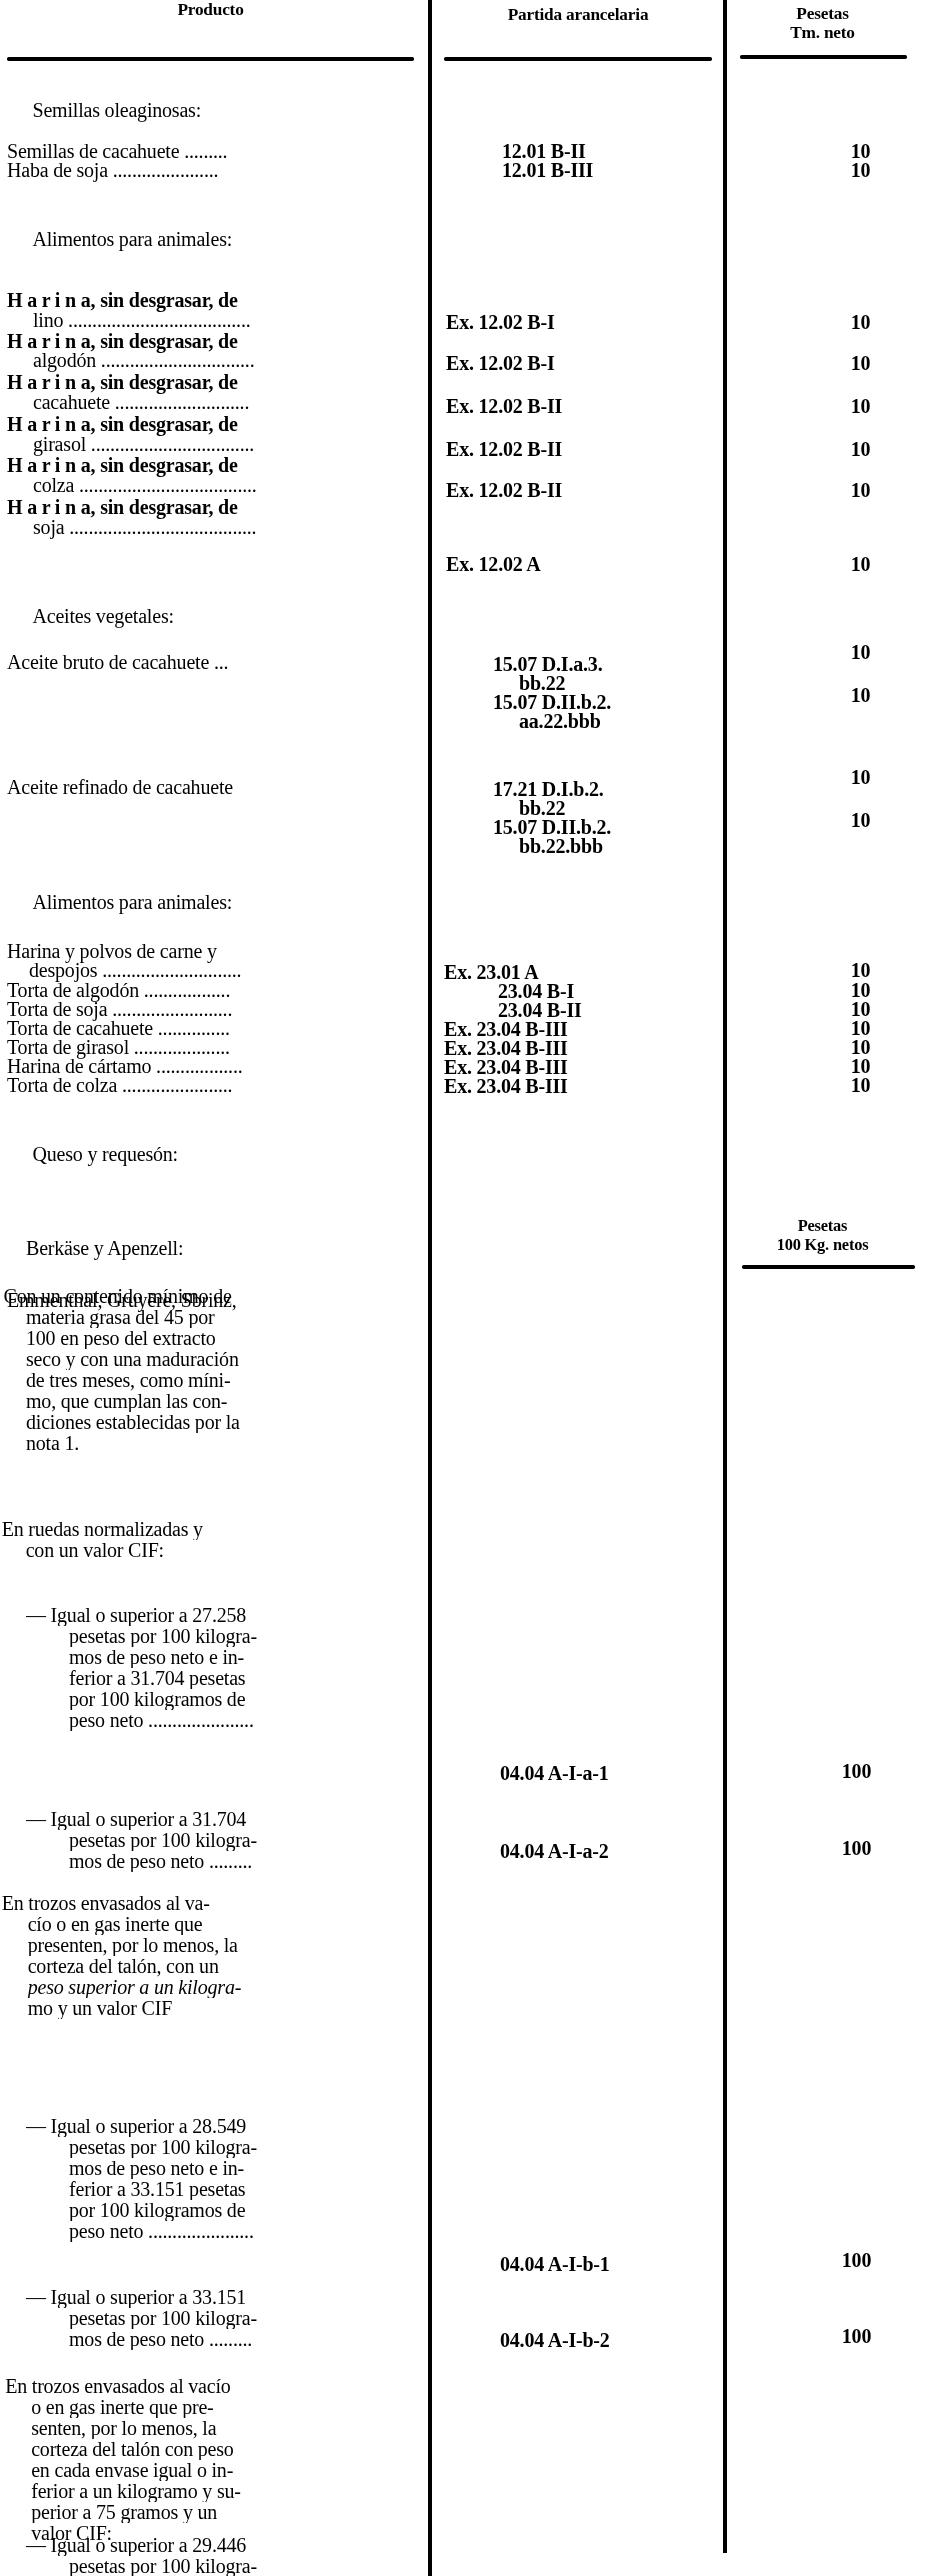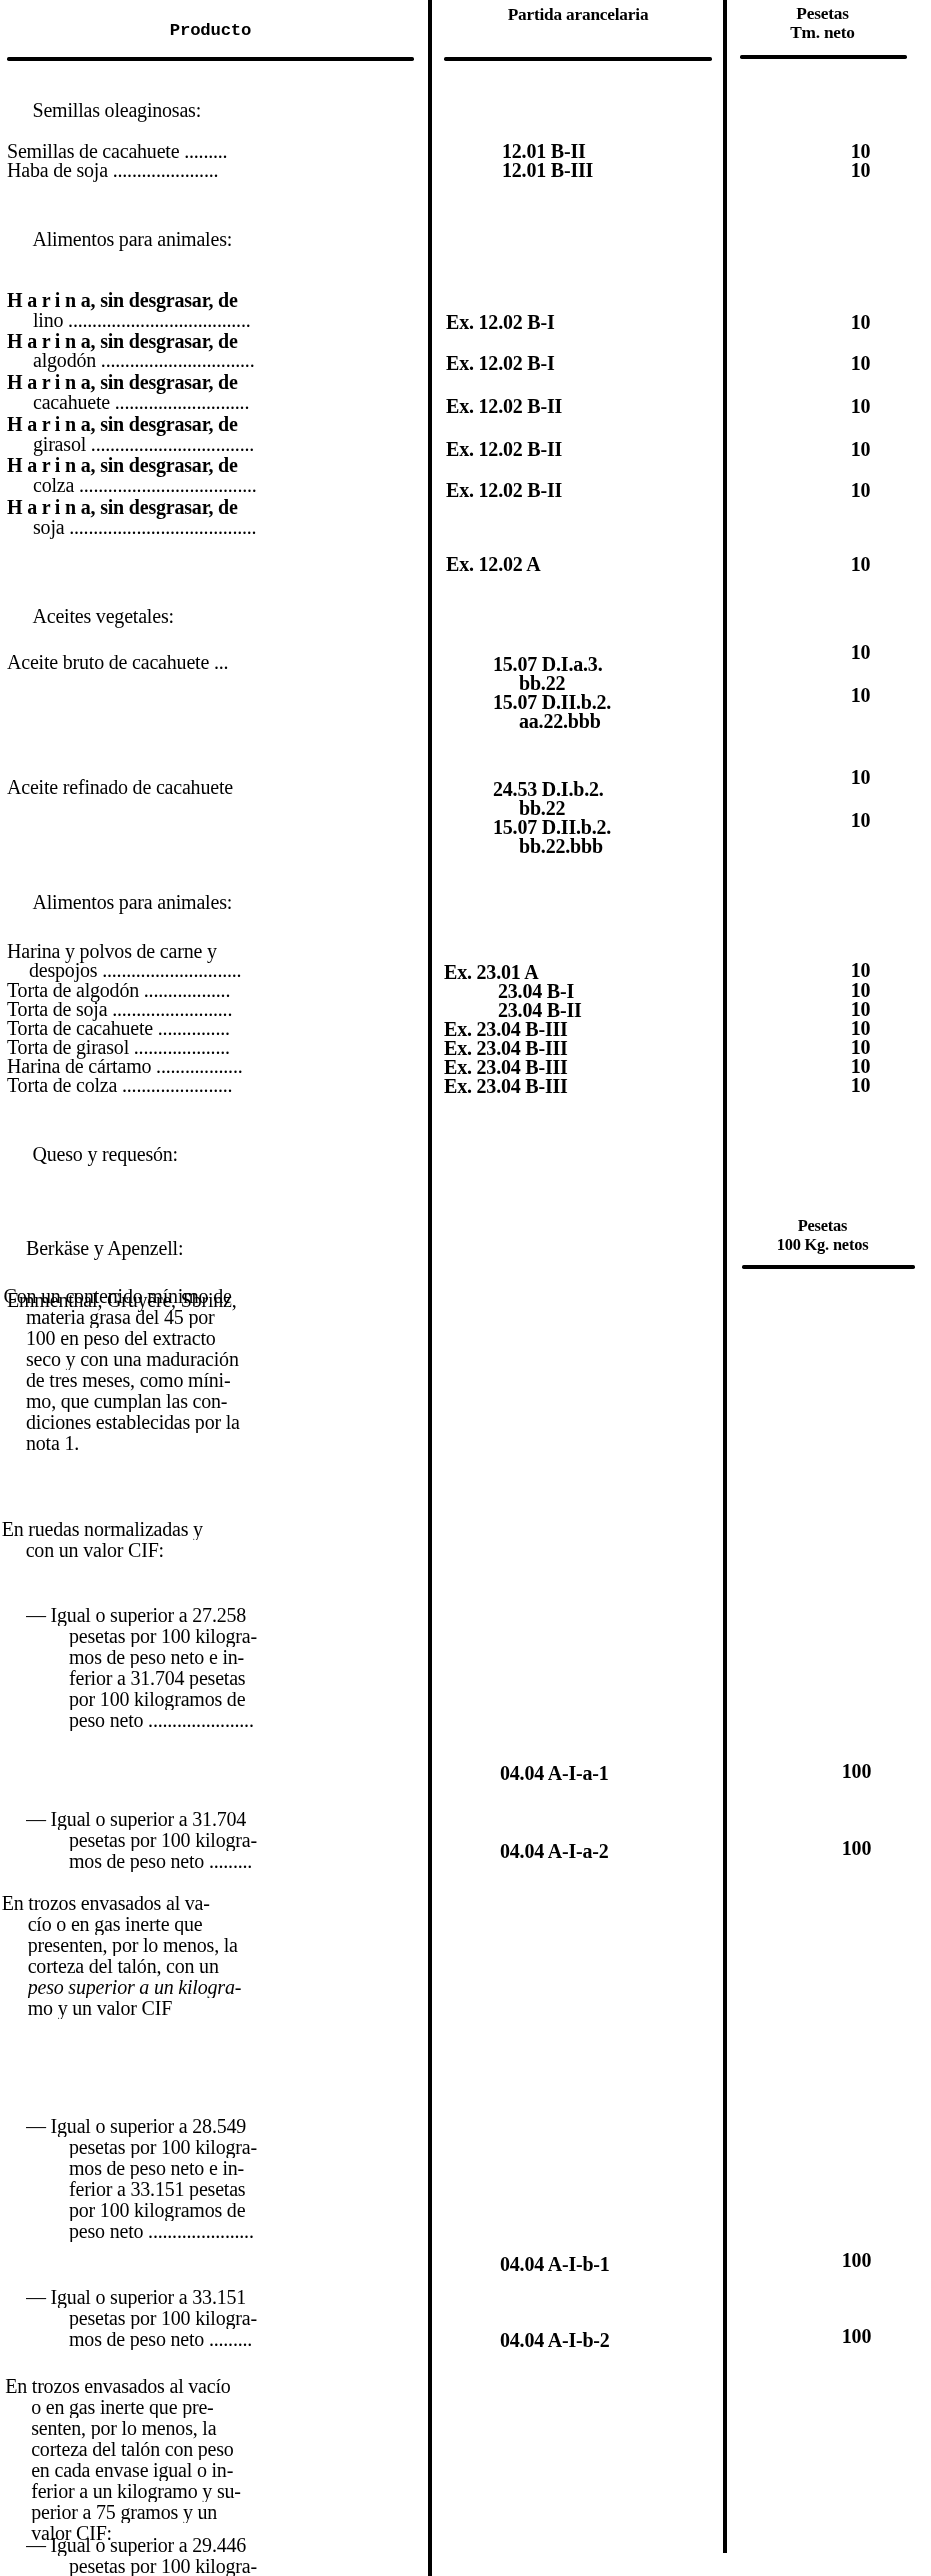--- a/index.html
+++ b/index.html
@@ -18,21 +18,21 @@
   .code { font-weight: bold; font-size: 20px; }
   .val { font-weight: bold; font-size: 20px; text-align: center; width: 69px; }
   .line { display: block; height: 21px; overflow: hidden; white-space: nowrap; }
 </style>
 </head>
 <body>
 
 <div class="vline" style="left:428px; height:2576px;"></div>
 <div class="vline" style="left:723px; height:2553px;"></div>
 
-<div class="t hdr" style="left:7px; width:407px; top:21px;font-family:Liberation Mono, monospace;">Producto</div>
+<div class="t hdr" style="left:7px; width:407px; top:0;">Producto</div>
 <div class="t hdr" style="left:444px; width:268px; top:5.2px;">Partida arancelaria</div>
 <div class="t hdr" style="left:736px; width:173px; top:3.5px;">Pesetas</div>
 <div class="t hdr" style="left:736px; width:173px; top:22.5px;">Tm. neto</div>
 
 <div class="hrule" style="left:7px; width:407px; top:57px;"></div>
 <div class="hrule" style="left:444px; width:268px; top:57px;"></div>
 <div class="hrule" style="left:740px; width:167px; top:55px;"></div>
 
 <div class="t sec" style="left:3.5px; top:100px;">Semillas oleaginosas:</div>
 
@@ -80,21 +80,21 @@
 
 <div class="t prod" style="top:652px;">Aceite bruto de cacahuete ...</div>
 <div class="t code" style="left:493px; top:654px;">15.07 D.I.a.3.</div>
 <div class="t code" style="left:519px; top:673px;">bb.22</div>
 <div class="t val" style="left:826px; top:642px;">10</div>
 <div class="t code" style="left:493px; top:692px;">15.07 D.II.b.2.</div>
 <div class="t code" style="left:519px; top:711px;">aa.22.bbb</div>
 <div class="t val" style="left:826px; top:685px;">10</div>
 
 <div class="t prod" style="top:777px;">Aceite refinado de cacahuete</div>
-<div class="t code" style="left:493px; top:779px;">24.53 D.I.b.2.</div>
+<div class="t code" style="left:493px; top:779px;">17.21 D.I.b.2.</div>
 <div class="t code" style="left:519px; top:798px;">bb.22</div>
 <div class="t val" style="left:826px; top:767px;">10</div>
 <div class="t code" style="left:493px; top:817px;">15.07 D.II.b.2.</div>
 <div class="t code" style="left:519px; top:836px;">bb.22.bbb</div>
 <div class="t val" style="left:826px; top:810px;">10</div>
 
 <div class="t sec" style="left:3.5px; top:892px;">Alimentos para animales:</div>
 
 <div class="t prod" style="top:941px;">Harina y polvos de carne y</div>
 <div class="t prod" style="top:960px; left:29px; width:384px;">despojos .............................</div>

